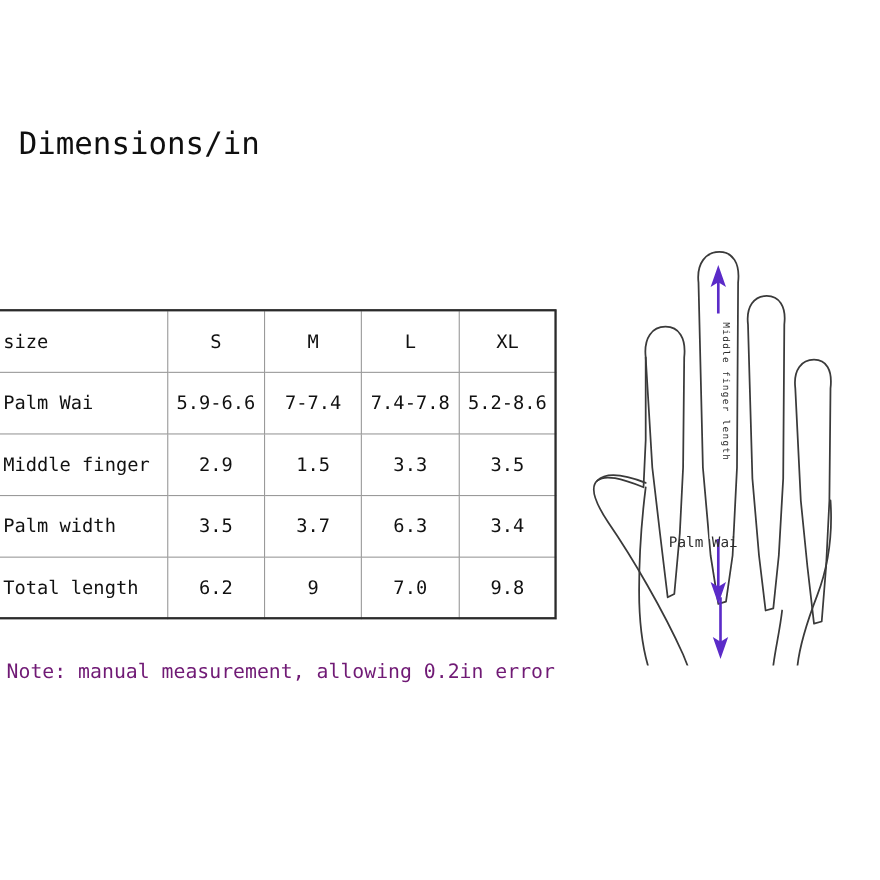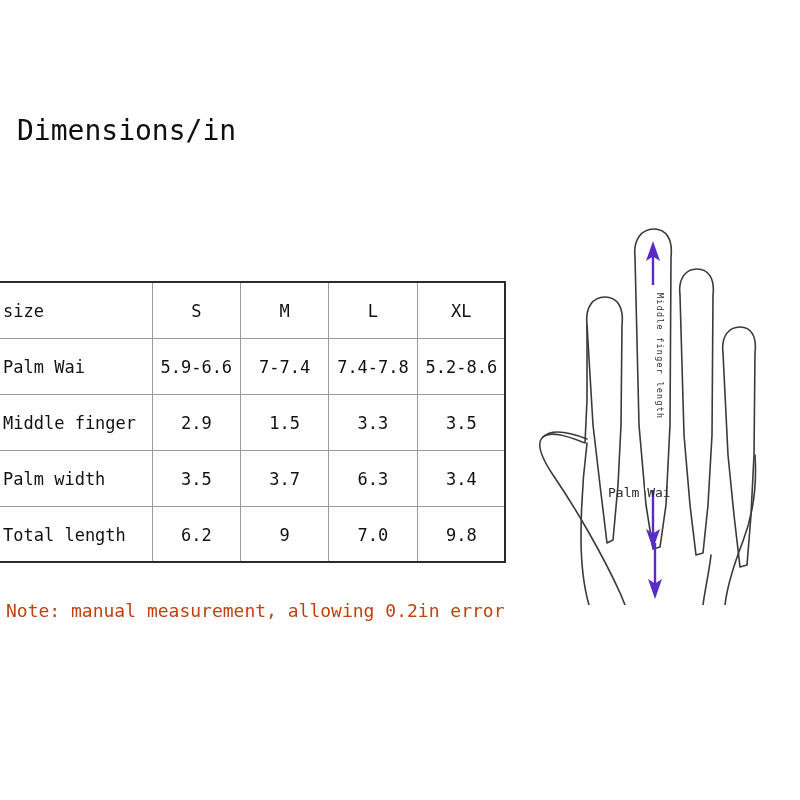--- a/index.html
+++ b/index.html
@@ -76,21 +76,21 @@
     pointer-events: none;
   }
 
   
   #note {
     position: absolute;
     left: 6px;
     top: 600px;
     font-family: "DejaVu Sans Mono", "Liberation Mono", monospace;
     font-size: 18px;
-    color: #c2410c;
+    color: #701a75;
     white-space: nowrap;
   }
 
   
   #diagram {
     position: absolute;
     left: 495px;
     top: 185px;
     width: 305px;
     height: 420px;

